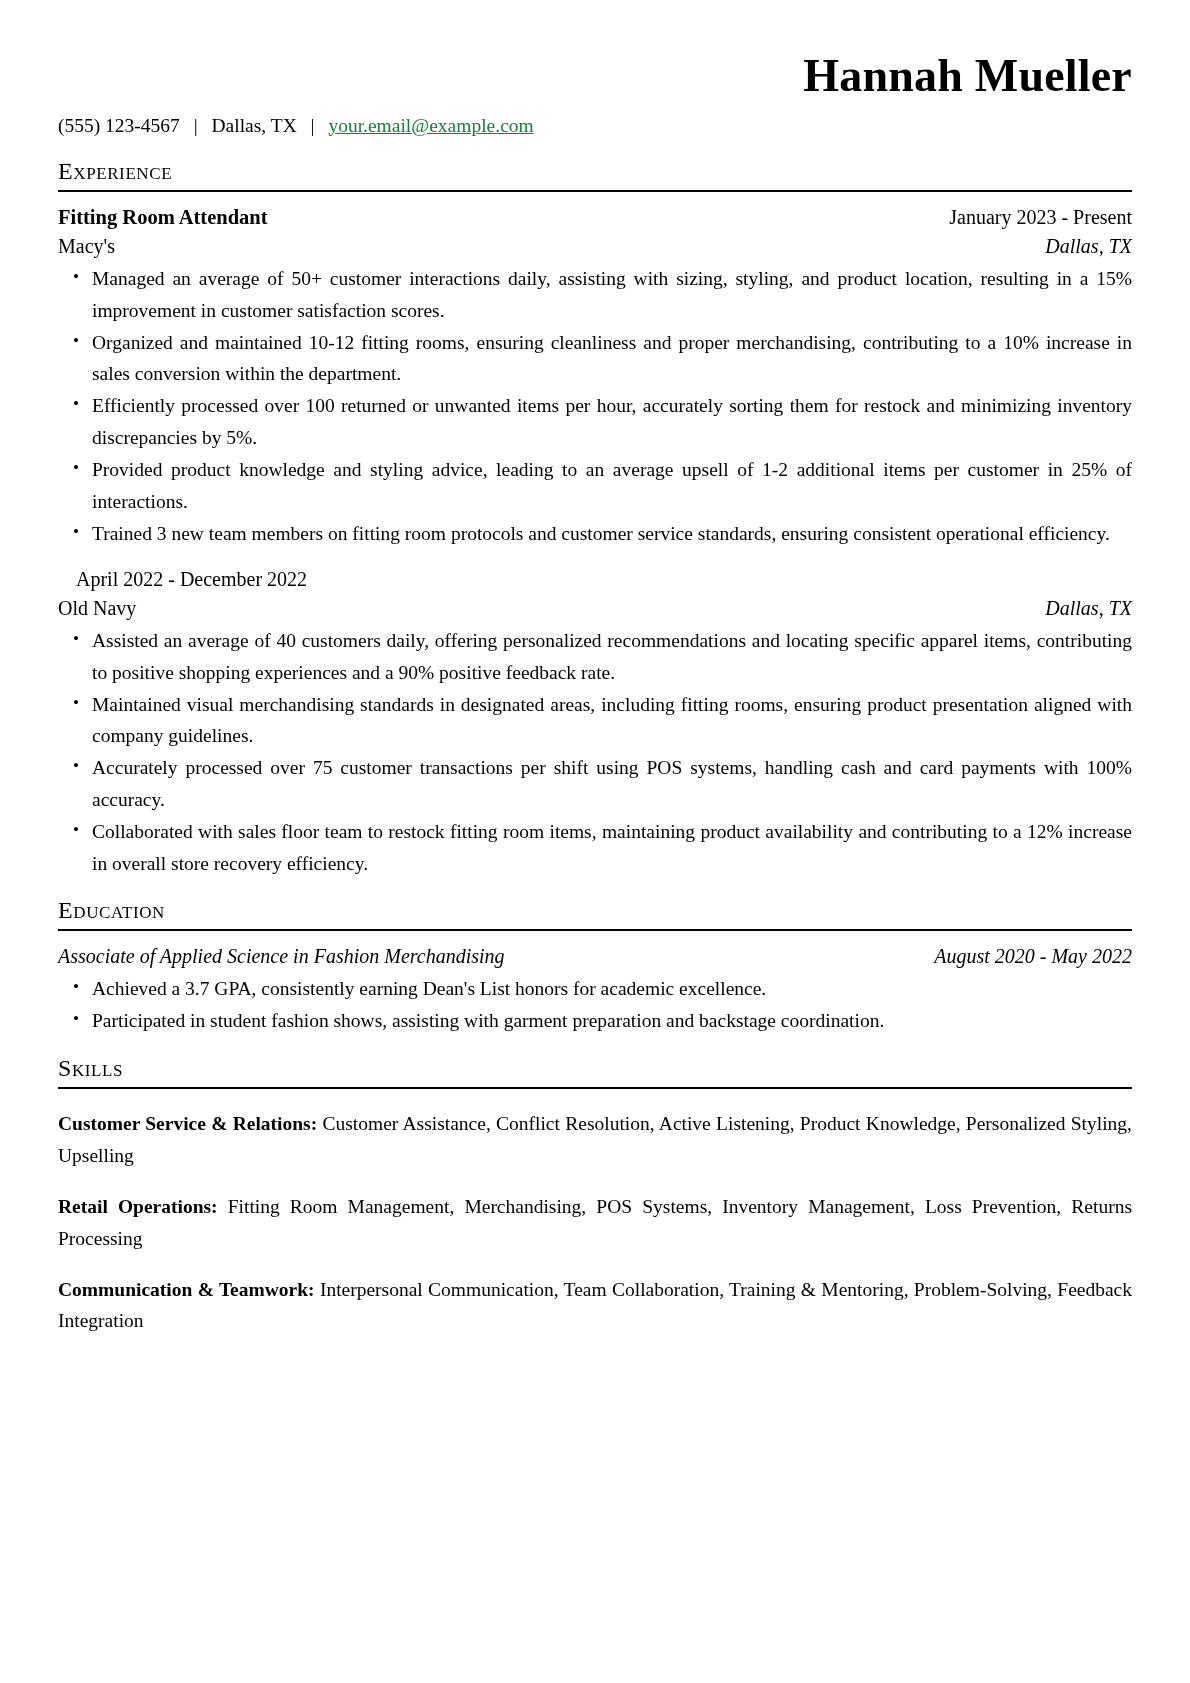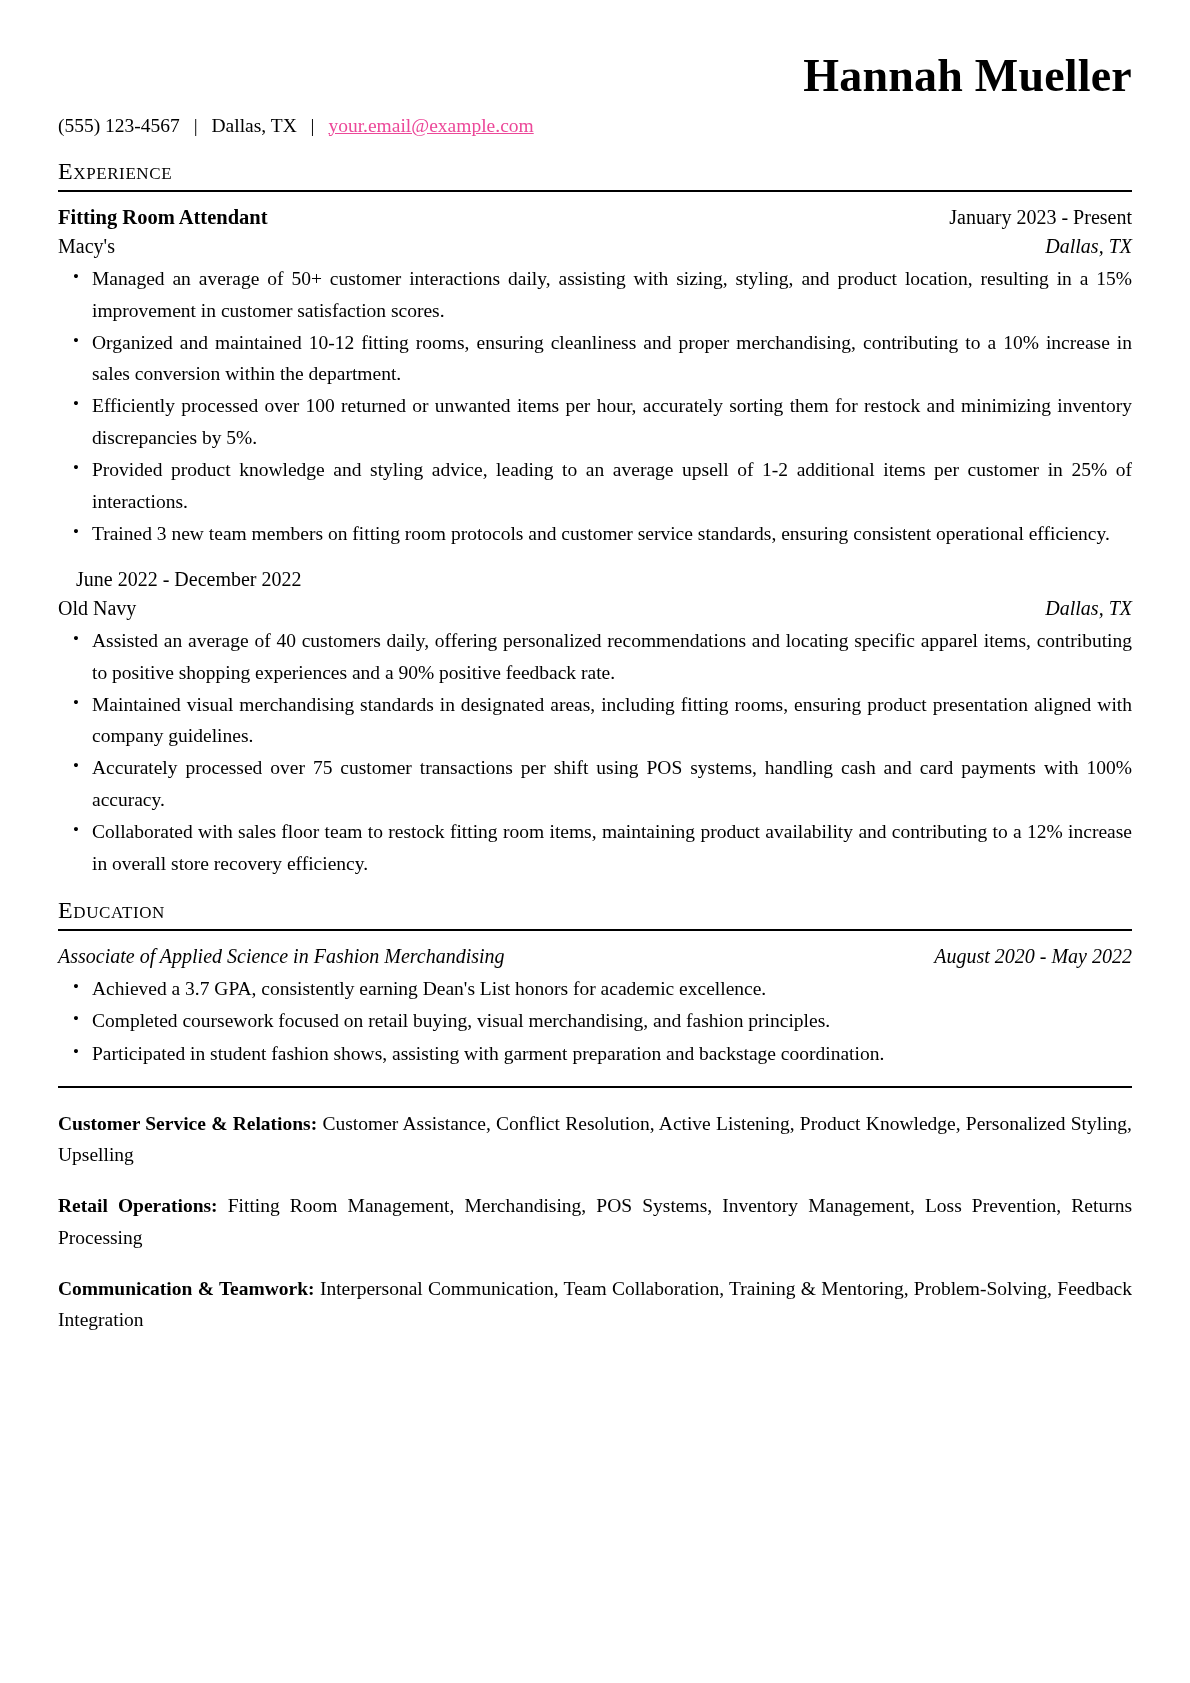--- a/index.html
+++ b/index.html
@@ -37,21 +37,21 @@
     margin-top: 9px;
     white-space: nowrap;
   }
   .contact-sep {
     display: inline-block;
     padding: 0 9px;
     color: #000;
   }
   .contact-email {
     text-decoration: underline;
-    color: #ec4899;
+    color: #15803d;
   }
 
   
   .section {
     margin-top: 17px;
   }
   .section-title {
     font-size: 24px;
     font-variant: small-caps;
     font-weight: normal;
@@ -177,21 +177,21 @@
         <li>Managed an average of 50+ customer interactions daily, assisting with sizing, styling, and product location, resulting in a 15% improvement in customer satisfaction scores.</li>
         <li>Organized and maintained 10-12 fitting rooms, ensuring cleanliness and proper merchandising, contributing to a 10% increase in sales conversion within the department.</li>
         <li>Efficiently processed over 100 returned or unwanted items per hour, accurately sorting them for restock and minimizing inventory discrepancies by 5%.</li>
         <li>Provided product knowledge and styling advice, leading to an average upsell of 1-2 additional items per customer in 25% of interactions.</li>
         <li>Trained 3 new team members on fitting room protocols and customer service standards, ensuring consistent operational efficiency.</li>
       </ul>
     </div>
 
     <div class="entry">
       <div class="entry-row">
-        <span class="entry-date">June 2022 - December 2022</span>
+        <span class="entry-date">April 2022 - December 2022</span>
       </div>
       <div class="entry-row">
         <span class="entry-org">Old Navy</span>
         <span class="entry-loc">Dallas, TX</span>
       </div>
       <ul class="bullets">
         <li>Assisted an average of 40 customers daily, offering personalized recommendations and locating specific apparel items, contributing to positive shopping experiences and a 90% positive feedback rate.</li>
         <li>Maintained visual merchandising standards in designated areas, including fitting rooms, ensuring product presentation aligned with company guidelines.</li>
         <li>Accurately processed over 75 customer transactions per shift using POS systems, handling cash and card payments with 100% accuracy.</li>
         <li>Collaborated with sales floor team to restock fitting room items, maintaining product availability and contributing to a 12% increase in overall store recovery efficiency.</li>
@@ -203,27 +203,27 @@
     <div class="section-title">Education</div>
     <div class="section-rule"></div>
 
     <div class="entry">
       <div class="entry-row">
         <span class="entry-degree">Associate of Applied Science in Fashion Merchandising</span>
         <span class="entry-date-italic">August 2020 - May 2022</span>
       </div>
       <ul class="bullets">
         <li>Achieved a 3.7 GPA, consistently earning Dean's List honors for academic excellence.</li>
-        <li>Completed coursework focused on retail buying, visual merchandising, and fashion principles.</li>
         <li>Participated in student fashion shows, assisting with garment preparation and backstage coordination.</li>
       </ul>
     </div>
   </div>
 
   <div class="section">
+    <div class="section-title">Skills</div>
     <div class="section-rule"></div>
 
     <p class="skill-group">
       <span class="skill-cat">Customer Service &amp; Relations:</span> 
       <span>Customer Assistance, Conflict Resolution, Active Listening, Product Knowledge, Personalized Styling, Upselling</span>
     </p>
     <p class="skill-group">
       <span class="skill-cat">Retail Operations:</span> 
       <span>Fitting Room Management, Merchandising, POS Systems, Inventory Management, Loss Prevention, Returns Processing</span>
     </p>

